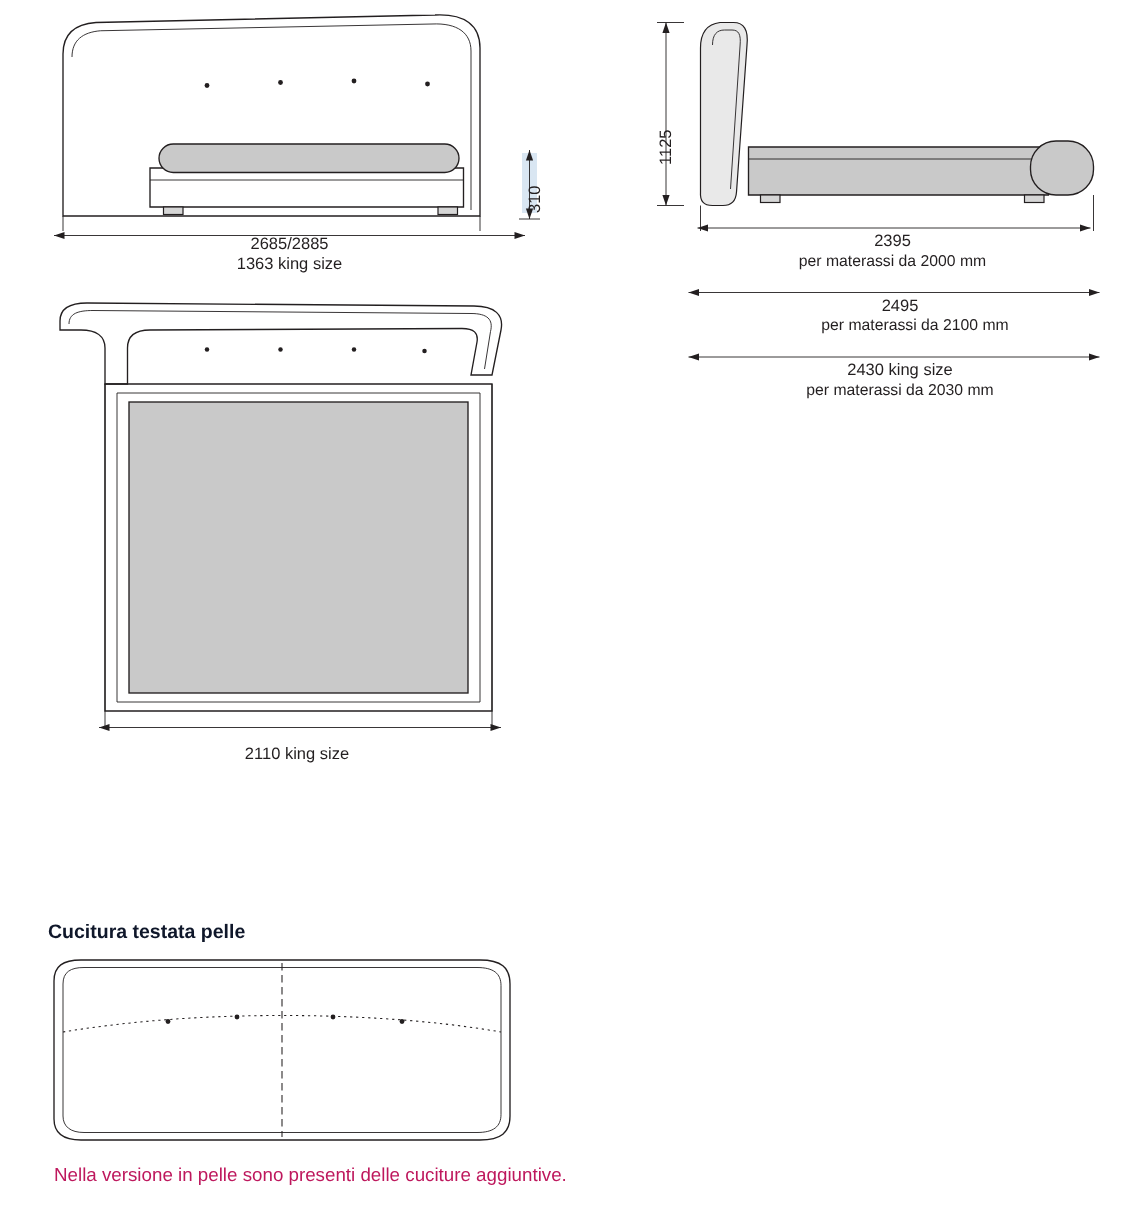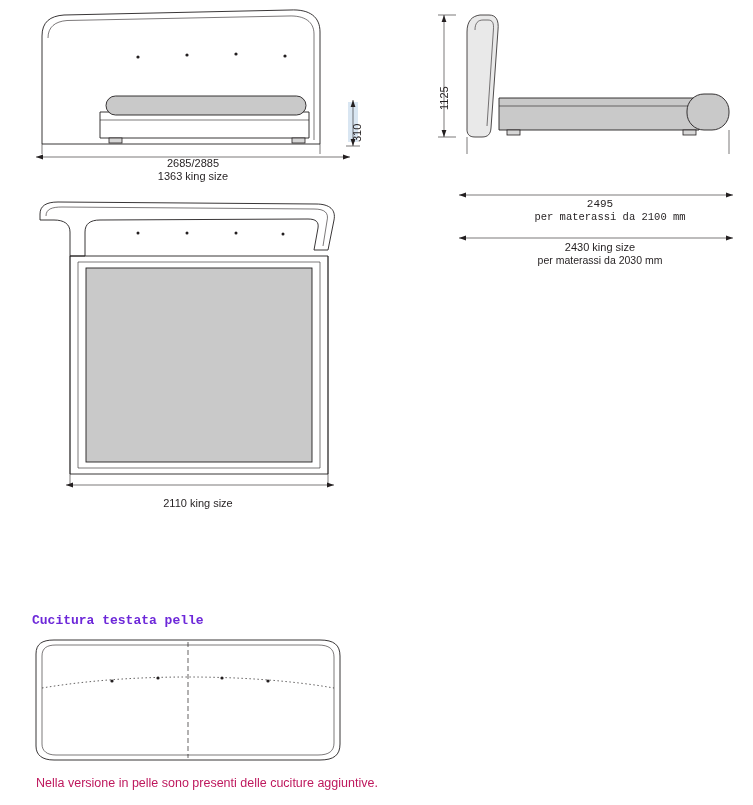--- a/index.html
+++ b/index.html
@@ -29,23 +29,22 @@
   .vert{
     position:absolute;
     font-size:11px;
     white-space:nowrap;
     transform-origin:left top;
   }
   .title{
     position:absolute;
     font-size:13px;
     font-weight:bold;
-    color:#6d28d9;
-    white-space:nowrap;
-    font-family:Liberation Mono, monospace;
+    color:#0f172a;
+    white-space:nowrap;
   }
   .note{
     position:absolute;
     font-size:12.5px;
     color:#be185d;
     white-space:nowrap;
   }
   .stroke{fill:none;stroke:#231f20;stroke-width:0.9;}
   .thin{fill:none;stroke:#231f20;stroke-width:0.6;}
   .fillgrey{fill:#c9c9c9;stroke:#231f20;stroke-width:0.9;}
@@ -129,22 +128,31 @@
     <svg width="28" height="140">
       <line class="dimline" x1="20" y1="5" x2="20" y2="127"></line>
       <path class="dot" d="M20,5 L17.6,12 L22.4,12 Z"></path>
       <path class="dot" d="M20,127 L17.6,120 L22.4,120 Z"></path>
       <line class="dimline" x1="14" y1="5" x2="32" y2="5"></line>
       <line class="dimline" x1="14" y1="127" x2="32" y2="127"></line>
     </svg>
     <div class="vert" style="left:14px;top:100px;transform:rotate(-90deg);">1125</div>
   </div>
 
-
-  <div class="view" style="left:455px;top:189px;width:290px;height:34px;font-family:Liberation Mono, monospace;">
+  <div class="view" style="left:455px;top:146px;width:280px;height:34px;">
+    <svg width="280" height="12">
+      <line class="dimline" x1="10" y1="6" x2="272" y2="6"></line>
+      <path class="dot" d="M10,6 L17,3.6 L17,8.4 Z"></path>
+      <path class="dot" d="M272,6 L265,3.6 L265,8.4 Z"></path>
+    </svg>
+    <div class="dimlabel" style="left:0;top:9px;width:280px;">2395</div>
+    <div class="dimlabel small" style="left:0;top:22px;width:280px;">per materassi da 2000 mm</div>
+  </div>
+
+  <div class="view" style="left:455px;top:189px;width:290px;height:34px;">
     <svg width="290" height="12">
       <line class="dimline" x1="4" y1="6" x2="278" y2="6"></line>
       <path class="dot" d="M4,6 L11,3.6 L11,8.4 Z"></path>
       <path class="dot" d="M278,6 L271,3.6 L271,8.4 Z"></path>
     </svg>
     <div class="dimlabel" style="left:0;top:9px;width:290px;">2495</div>
     <div class="dimlabel small" style="left:10px;top:22px;width:290px;">per materassi da 2100 mm</div>
   </div>
 
   <div class="view" style="left:455px;top:232px;width:290px;height:34px;">

